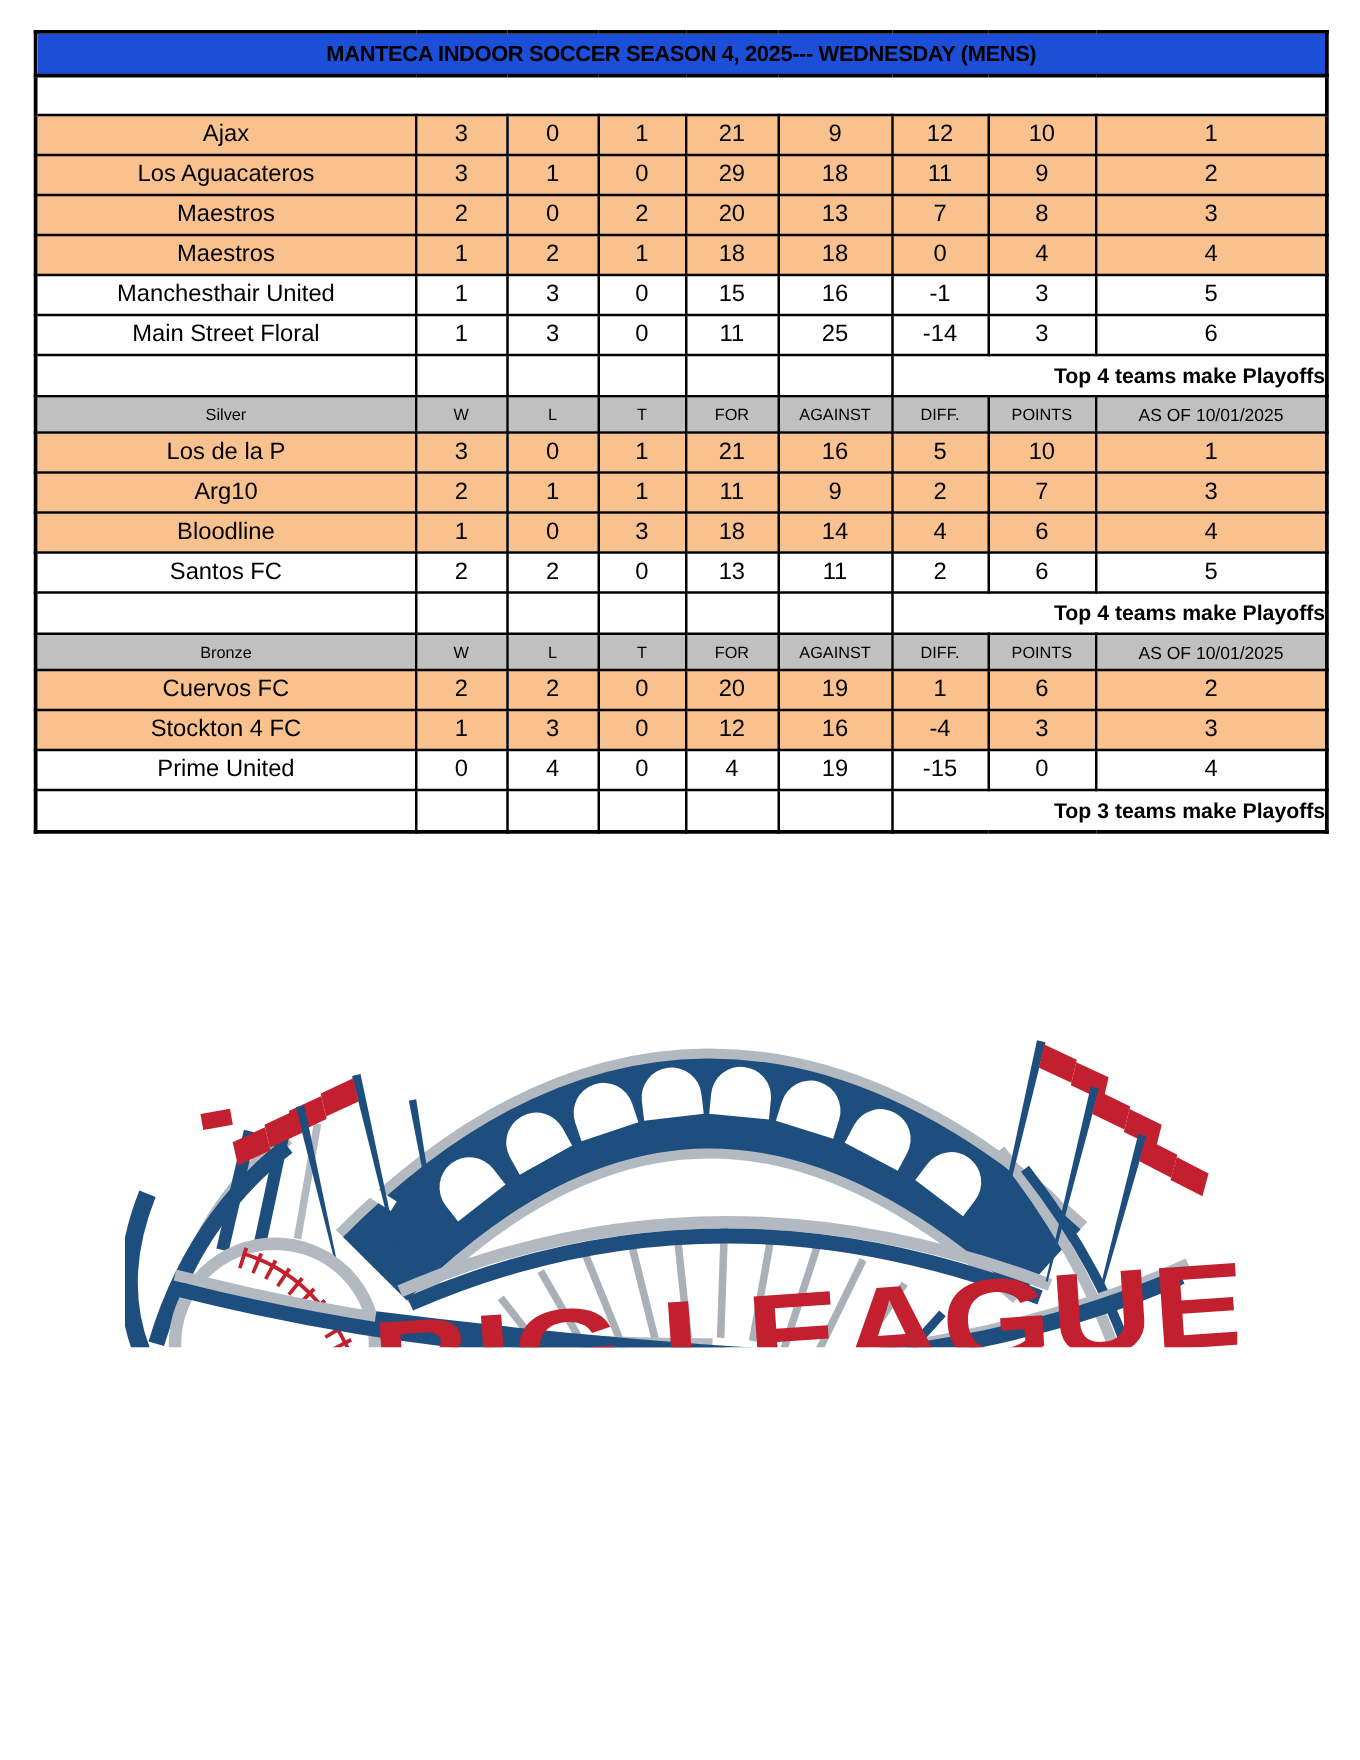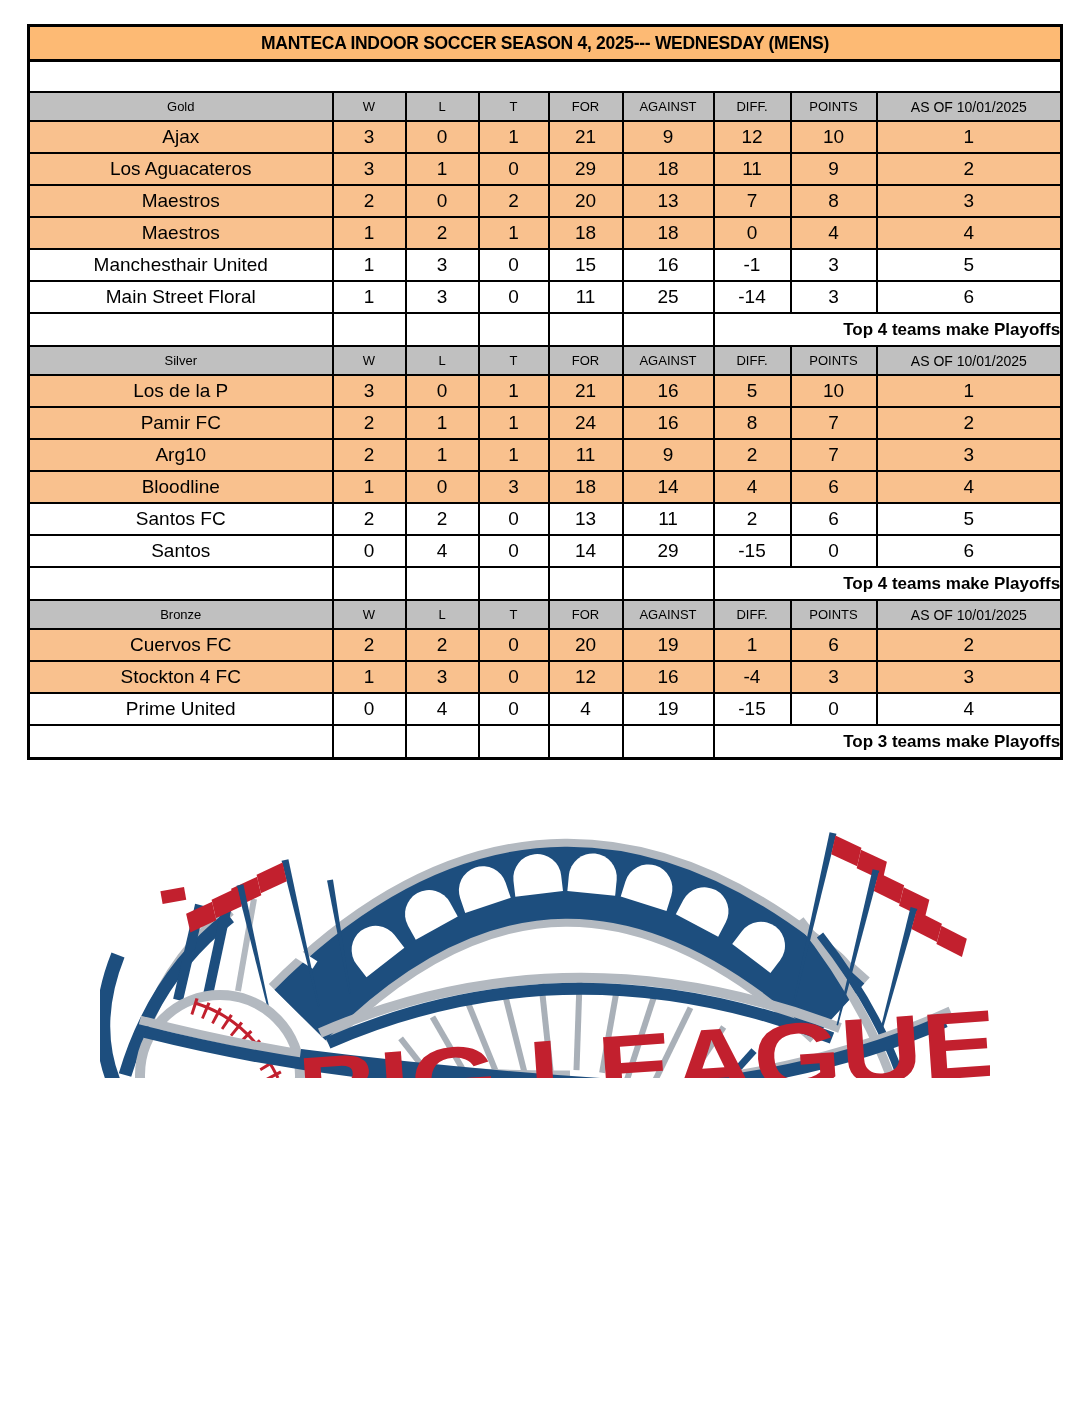--- a/index.html
+++ b/index.html
@@ -10,21 +10,21 @@
   body{
     width:1088px;height:1408px;position:relative;background:#ffffff;
     font-family:"Liberation Sans",sans-serif;overflow:hidden;
   }
   .sheet{position:absolute;left:27px;top:24px;}
   table{border-collapse:collapse;table-layout:fixed;width:1033px;border:3px solid var(--border);}
   td{
     border:2px solid var(--border);text-align:center;vertical-align:middle;
     padding:0;overflow:hidden;white-space:nowrap;color:#000;
   }
-  .title-cell{border:3px solid var(--border);height:32px;font-weight:bold;font-size:17.5px;letter-spacing:-0.3px;background:#fdba74;}
+  .title-cell{border:3px solid var(--border);height:32px;font-weight:bold;font-size:17.5px;letter-spacing:-0.3px;background:#1d4ed8;}
   .spacer-cell{border-left:3px solid var(--border);border-right:3px solid var(--border);height:29px;background:#fff;}
   .yellow{background:var(--yellow);font-size:21px;height:28px;}
   tr[data-name="division-header-row"] td{height:27px;}
   .grayc{background:var(--gray);font-size:13px;}
   .asof{font-size:14px;}
   tr[data-name="team-row"] td{height:30px;font-size:19px;}
   tr.hl td{background:var(--orange);}
   tr.plain td{background:#ffffff;}
   tr[data-name="playoff-note-row"] td{height:31px;background:#ffffff;text-align:right;}
   td.green{background:var(--green);font-weight:bold;font-size:17px;}
@@ -49,31 +49,20 @@
     </colgroup>
     <tbody>
       <tr data-name="title-row">
         <td colspan="9" class="title-cell" data-name="sheet-title">MANTECA INDOOR SOCCER SEASON 4, 2025--- WEDNESDAY (MENS)</td>
       </tr>
       <tr data-name="spacer-row">
         <td colspan="9" class="spacer-cell" data-name="spacer-cell"></td>
       </tr>
     </tbody>
     <tbody data-name="standings-table-body">
-        <tr data-name="division-header-row">
-          <td class="grayc" data-name="division-name-cell">Gold</td>
-          <td class="grayc" data-name="col-header-w">W</td>
-          <td class="grayc" data-name="col-header-l">L</td>
-          <td class="grayc" data-name="col-header-t">T</td>
-          <td class="grayc" data-name="col-header-for">FOR</td>
-          <td class="grayc" data-name="col-header-against">AGAINST</td>
-          <td class="grayc" data-name="col-header-diff">DIFF.</td>
-          <td class="grayc" data-name="col-header-points">POINTS</td>
-          <td class="grayc asof" data-name="col-header-asof">AS OF 10/01/2025</td>
-        </tr>
         <tr data-name="team-row" class="hl">
           <td data-name="team-name-cell">Ajax</td>
           <td data-name="stat-w-cell">3</td>
           <td data-name="stat-l-cell">0</td>
           <td data-name="stat-t-cell">1</td>
           <td data-name="stat-for-cell">21</td>
           <td data-name="stat-against-cell">9</td>
           <td data-name="stat-diff-cell">12</td>
           <td data-name="stat-points-cell">10</td>
           <td data-name="standing-cell">1</td>
@@ -158,31 +147,20 @@
           <td data-name="stat-w-cell">3</td>
           <td data-name="stat-l-cell">0</td>
           <td data-name="stat-t-cell">1</td>
           <td data-name="stat-for-cell">21</td>
           <td data-name="stat-against-cell">16</td>
           <td data-name="stat-diff-cell">5</td>
           <td data-name="stat-points-cell">10</td>
           <td data-name="standing-cell">1</td>
         </tr>
         <tr data-name="team-row" class="hl">
-          <td data-name="team-name-cell">Pamir FC</td>
-          <td data-name="stat-w-cell">2</td>
-          <td data-name="stat-l-cell">1</td>
-          <td data-name="stat-t-cell">1</td>
-          <td data-name="stat-for-cell">24</td>
-          <td data-name="stat-against-cell">16</td>
-          <td data-name="stat-diff-cell">8</td>
-          <td data-name="stat-points-cell">7</td>
-          <td data-name="standing-cell">2</td>
-        </tr>
-        <tr data-name="team-row" class="hl">
           <td data-name="team-name-cell">Arg10</td>
           <td data-name="stat-w-cell">2</td>
           <td data-name="stat-l-cell">1</td>
           <td data-name="stat-t-cell">1</td>
           <td data-name="stat-for-cell">11</td>
           <td data-name="stat-against-cell">9</td>
           <td data-name="stat-diff-cell">2</td>
           <td data-name="stat-points-cell">7</td>
           <td data-name="standing-cell">3</td>
         </tr>
@@ -200,31 +178,20 @@
         <tr data-name="team-row" class="plain">
           <td data-name="team-name-cell">Santos FC</td>
           <td data-name="stat-w-cell">2</td>
           <td data-name="stat-l-cell">2</td>
           <td data-name="stat-t-cell">0</td>
           <td data-name="stat-for-cell">13</td>
           <td data-name="stat-against-cell">11</td>
           <td data-name="stat-diff-cell">2</td>
           <td data-name="stat-points-cell">6</td>
           <td data-name="standing-cell">5</td>
-        </tr>
-        <tr data-name="team-row" class="plain">
-          <td data-name="team-name-cell">Santos</td>
-          <td data-name="stat-w-cell">0</td>
-          <td data-name="stat-l-cell">4</td>
-          <td data-name="stat-t-cell">0</td>
-          <td data-name="stat-for-cell">14</td>
-          <td data-name="stat-against-cell">29</td>
-          <td data-name="stat-diff-cell">-15</td>
-          <td data-name="stat-points-cell">0</td>
-          <td data-name="standing-cell">6</td>
         </tr>
         <tr data-name="playoff-note-row">
           <td data-name="empty-cell"></td>
           <td data-name="empty-cell"></td>
           <td data-name="empty-cell"></td>
           <td data-name="empty-cell"></td>
           <td data-name="empty-cell"></td>
           <td data-name="empty-cell"></td>
           <td class="green" colspan="3" data-name="playoff-note-cell">Top 4 teams make Playoffs</td>
         </tr>

